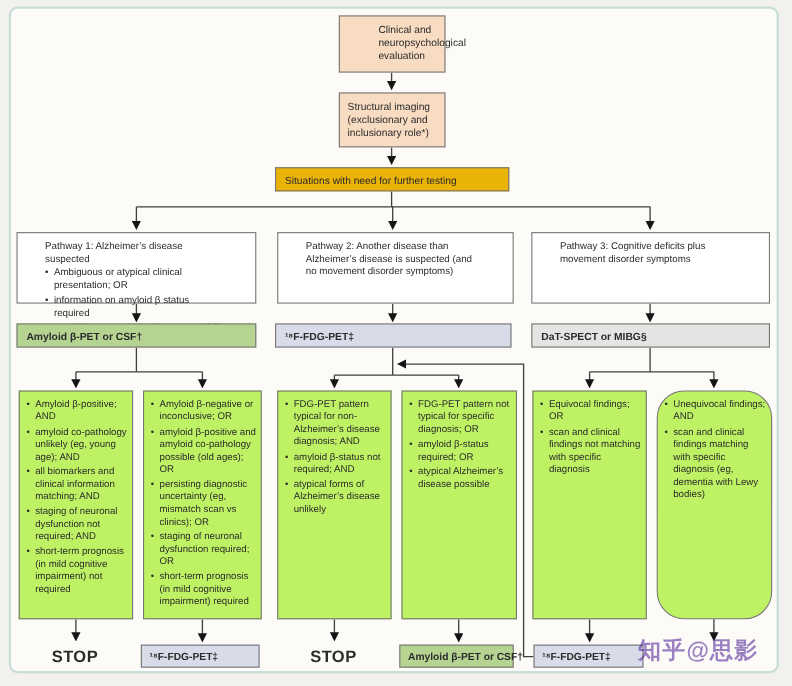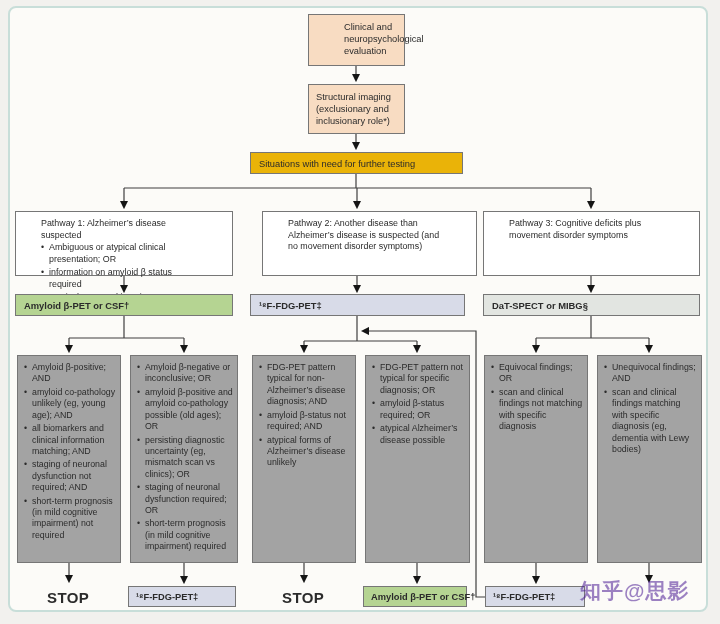--- a/index.html
+++ b/index.html
@@ -26,21 +26,21 @@
   .peach{background:#f8dcc2;padding:6px 7px;}
   .situations{background:#eab308;padding:0 8px;line-height:22px;white-space:nowrap;}
   .pbox{background:#ffffff;padding:6px 25px;font-size:8.9px;}
   .pbox .ptitle{margin-bottom:1px;}
   .band{
     padding:0 8px;line-height:21px;font-weight:700;font-size:9.4px;white-space:nowrap;
   }
   .green{background:#b5d492;}
   .lav{background:#d8dbe8;}
   .grayband{background:#e2e5e1;}
-  .obox{background:#a3a3a3;padding:6px 4px 6px 6px;font-size:8.8px;line-height:1.3;}
+  .obox{background:#bef264;padding:6px 4px 6px 6px;font-size:8.8px;line-height:1.3;}
   .bi{position:relative;padding-left:8px;margin-bottom:2px;}
   .bi::before{content:"\2022";position:absolute;left:0;top:0;}
   .stop{
     position:absolute;font-weight:700;font-size:15px;letter-spacing:.4px;
   }
   .resultbox{
     position:absolute;box-sizing:border-box;border:1px solid #767676;
     font-size:9.3px;font-weight:700;line-height:20px;padding:0 7px;white-space:nowrap;
   }
   .wm{
@@ -102,21 +102,21 @@
 
   <div class="node pbox" style="left:15px;top:211px;width:218px;height:65px;">
     <div class="ptitle">Pathway 1: Alzheimer’s disease suspected</div>
     <div>
         <div class="bi"><span>Ambiguous or atypical clinical presentation; OR</span></div>
         <div class="bi"><span>information on amyloid β status required</span></div>
         <div class="bi"><span>atypical structural imaging pattern; OR</span></div>
       </div>
   </div>
 
-  <div class="node pbox" style="left:262px;top:211px;width:215px;height:65px;">
+  <div class="node pbox" style="left:252px;top:211px;width:215px;height:65px;">
     <div class="ptitle">Pathway 2: Another disease than Alzheimer’s disease is suspected (and no movement disorder symptoms)</div>
   </div>
 
   <div class="node pbox" style="left:483px;top:211px;width:217px;height:65px;">
     <div class="ptitle">Pathway 3: Cognitive deficits plus movement disorder symptoms</div>
   </div>
 
   <div class="node band green" style="left:15px;top:294px;width:218px;height:22px;">Amyloid β-PET or CSF†</div>
   <div class="node band lav" style="left:250px;top:294px;width:215px;height:22px;">¹⁸F-FDG-PET‡</div>
   <div class="node band grayband" style="left:483px;top:294px;width:217px;height:22px;">DaT-SPECT or MIBG§</div>
@@ -157,21 +157,21 @@
       </div>
   </div>
 
   <div class="node obox" style="left:484px;top:355px;width:104px;height:208px;">
     <div>
         <div class="bi"><span>Equivocal findings; OR</span></div>
         <div class="bi"><span>scan and clinical findings not matching with specific diagnosis</span></div>
       </div>
   </div>
 
-  <div class="node obox" style="left:597px;top:355px;width:105px;height:208px;">
+  <div class="node obox" style="left:597px;top:355px;width:105px;height:208px;border-radius:25px;">
     <div>
         <div class="bi"><span>Unequivocal findings; AND</span></div>
         <div class="bi"><span>scan and clinical findings matching with specific diagnosis (eg, dementia with Lewy bodies)</span></div>
       </div>
   </div>
 
   <div class="stop" style="left:47px;top:589px;width:44px;">STOP</div>
 
   <div class="resultbox lav" style="left:128px;top:586px;width:108px;height:21px;">¹⁸F-FDG-PET‡</div>
 

